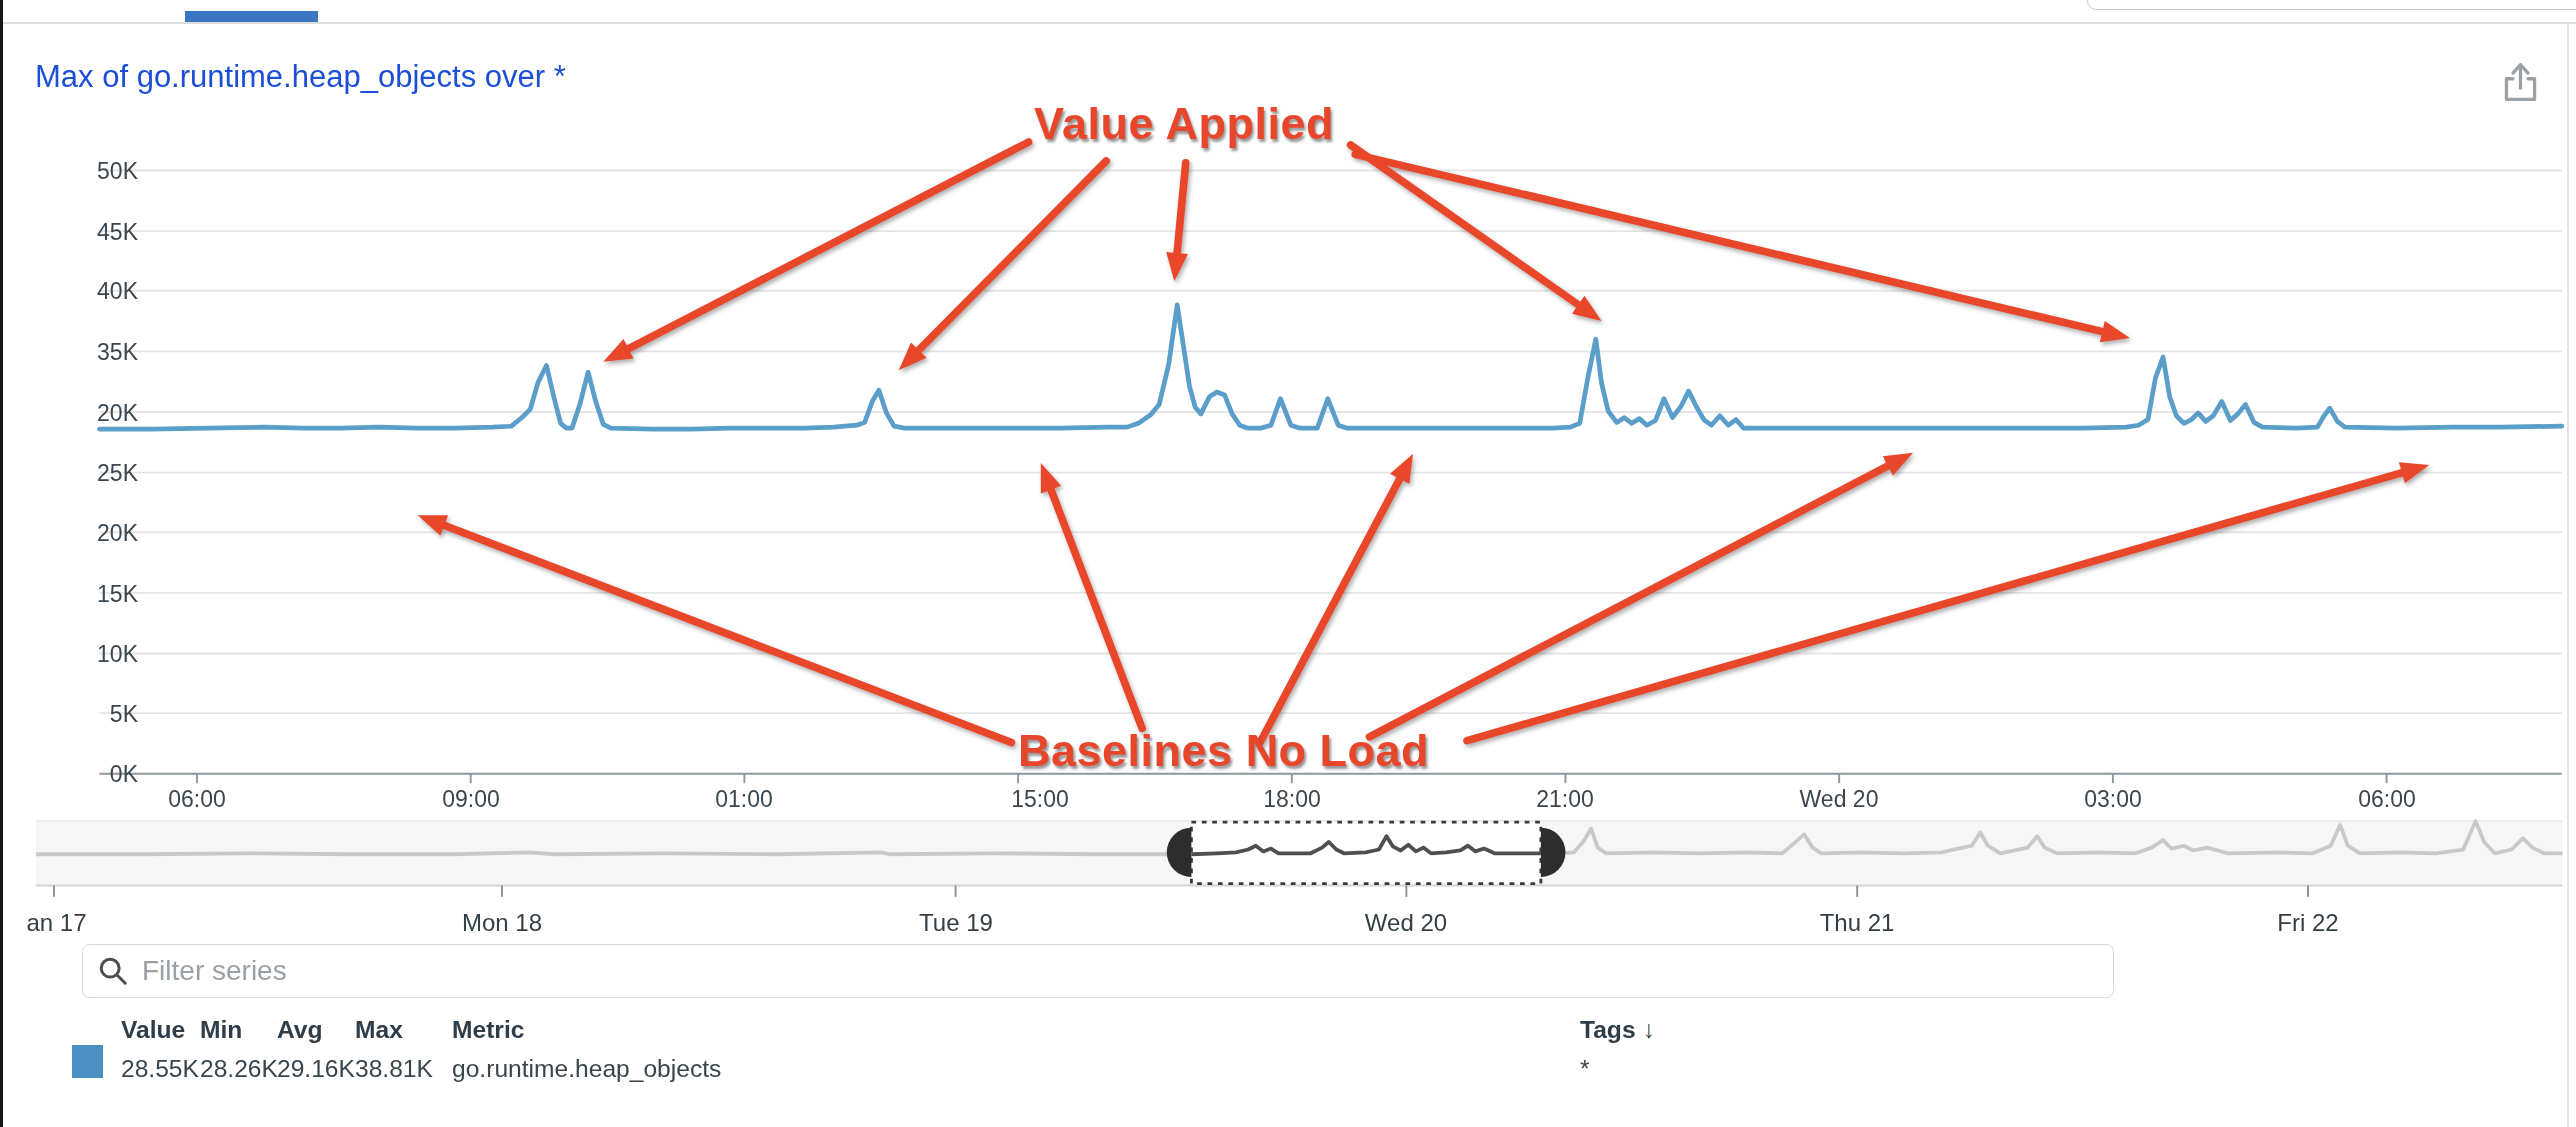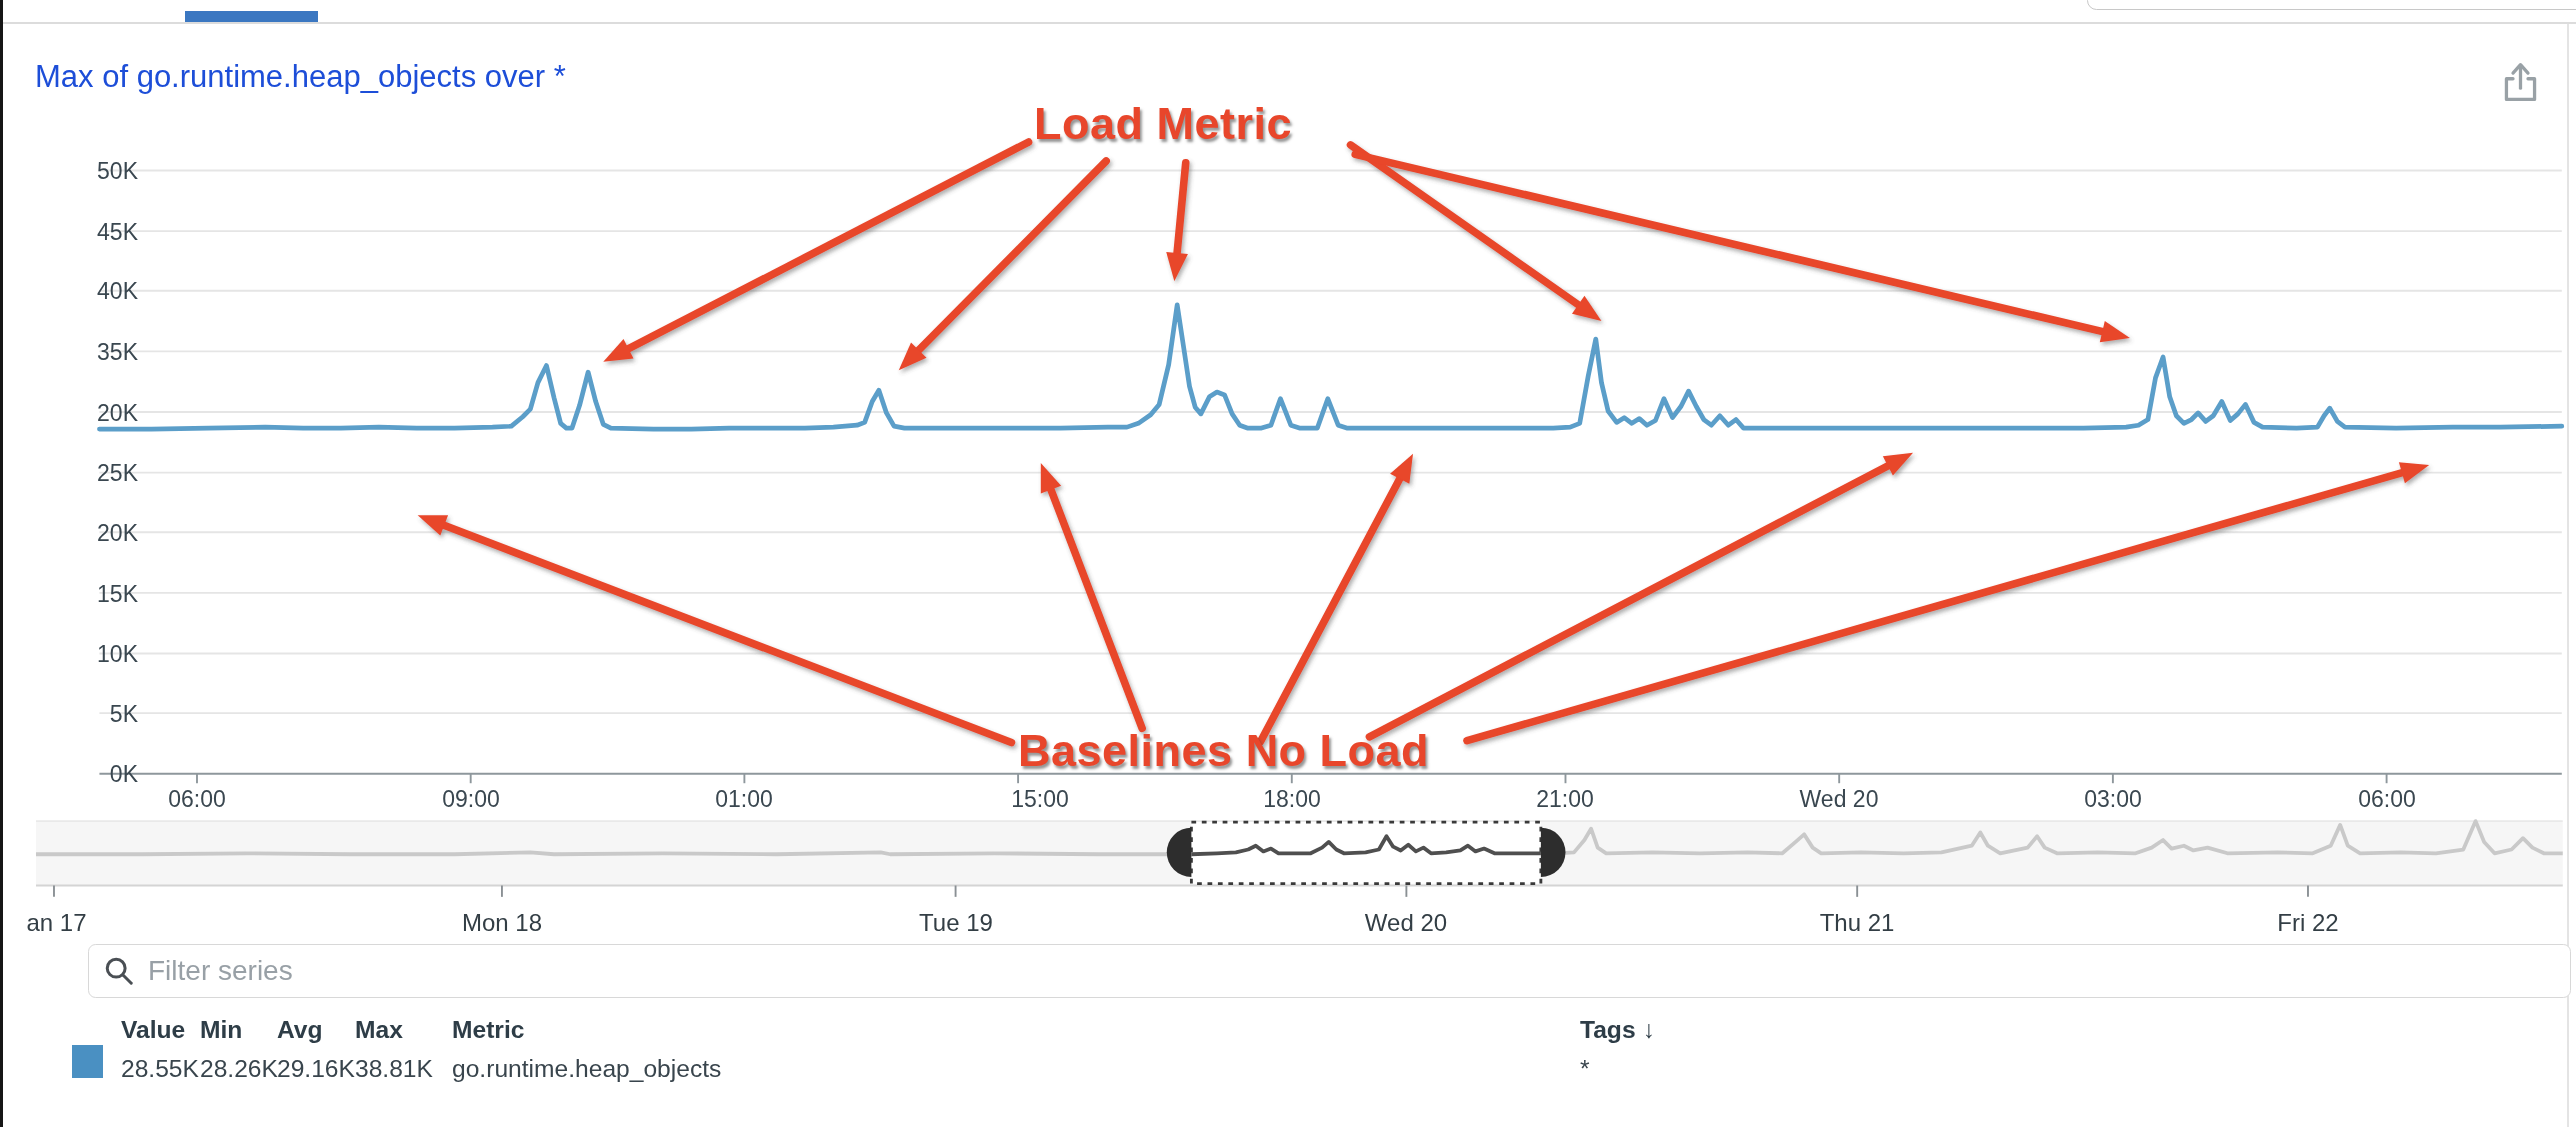--- a/index.html
+++ b/index.html
@@ -27,21 +27,21 @@
   .daytick{font-size:24px;color:#333e45;transform:translateX(-50%);z-index:5;white-space:nowrap;margin-top:15px;}
   .daytick.leftcut{transform:none;}
   
   .red-note{
     font-size:45px;font-weight:700;color:#e8462b;z-index:6;white-space:nowrap;
     text-shadow:1.9px 2.8px 2.8px rgba(60,60,60,0.55);letter-spacing:0.5px;
   }
   
   #share-btn{left:2498px;top:59px;width:45px;height:47px;z-index:6;cursor:pointer;}
   
-  #filter-wrap{left:88px;top:944px;width:2483px;height:54px;z-index:6;}
+  #filter-wrap{left:82px;top:944px;width:2032px;height:54px;z-index:6;}
   #filter-input{
     width:100%;height:100%;box-sizing:border-box;border:1.9px solid #d8d8d8;border-radius:7.6px;
     padding-left:59px;font-size:28px;color:#333;outline:none;
     font-family:"Liberation Sans","DejaVu Sans",sans-serif;
   }
   #filter-input::placeholder{color:#98a0a6;opacity:1;}
   #filter-search-icon{position:absolute;left:15px;top:11.4px;width:32px;height:32px;}
   
   .th{font-size:24.6px;font-weight:700;color:#2e3d47;z-index:6;white-space:nowrap;}
   .td{font-size:24.6px;font-weight:400;color:#39454d;z-index:6;white-space:nowrap;}
@@ -165,21 +165,21 @@
 <div class="abs xtick" style="left:197px;top:786px">06:00</div>
 <div class="abs xtick" style="left:471px;top:786px">09:00</div>
 <div class="abs xtick" style="left:744px;top:786px">01:00</div>
 <div class="abs xtick" style="left:1040px;top:786px">15:00</div>
 <div class="abs xtick" style="left:1292px;top:786px">18:00</div>
 <div class="abs xtick" style="left:1565px;top:786px">21:00</div>
 <div class="abs xtick" style="left:1839px;top:786px">Wed 20</div>
 <div class="abs xtick" style="left:2113px;top:786px">03:00</div>
 <div class="abs xtick" style="left:2387px;top:786px">06:00</div>
 
-<div class="abs red-note" style="left:1034px;top:98px">Load Metric</div>
+<div class="abs red-note" style="left:1034px;top:98px">Value Applied</div>
 <div class="abs red-note" style="left:1018px;top:725px">Baselines No Load</div>
 
 <div class="abs" style="left:99px;top:170px;width:2462px;height:603px;z-index:4;"></div>
 
 <div class="abs daytick leftcut" style="left:26.5px;top:894px">an 17</div>
 <div class="abs daytick" style="left:502px;top:894px">Mon 18</div>
 <div class="abs daytick" style="left:956px;top:894px">Tue 19</div>
 <div class="abs daytick" style="left:1406px;top:894px">Wed 20</div>
 <div class="abs daytick" style="left:1857px;top:894px">Thu 21</div>
 <div class="abs daytick" style="left:2308px;top:894px">Fri 22</div>

